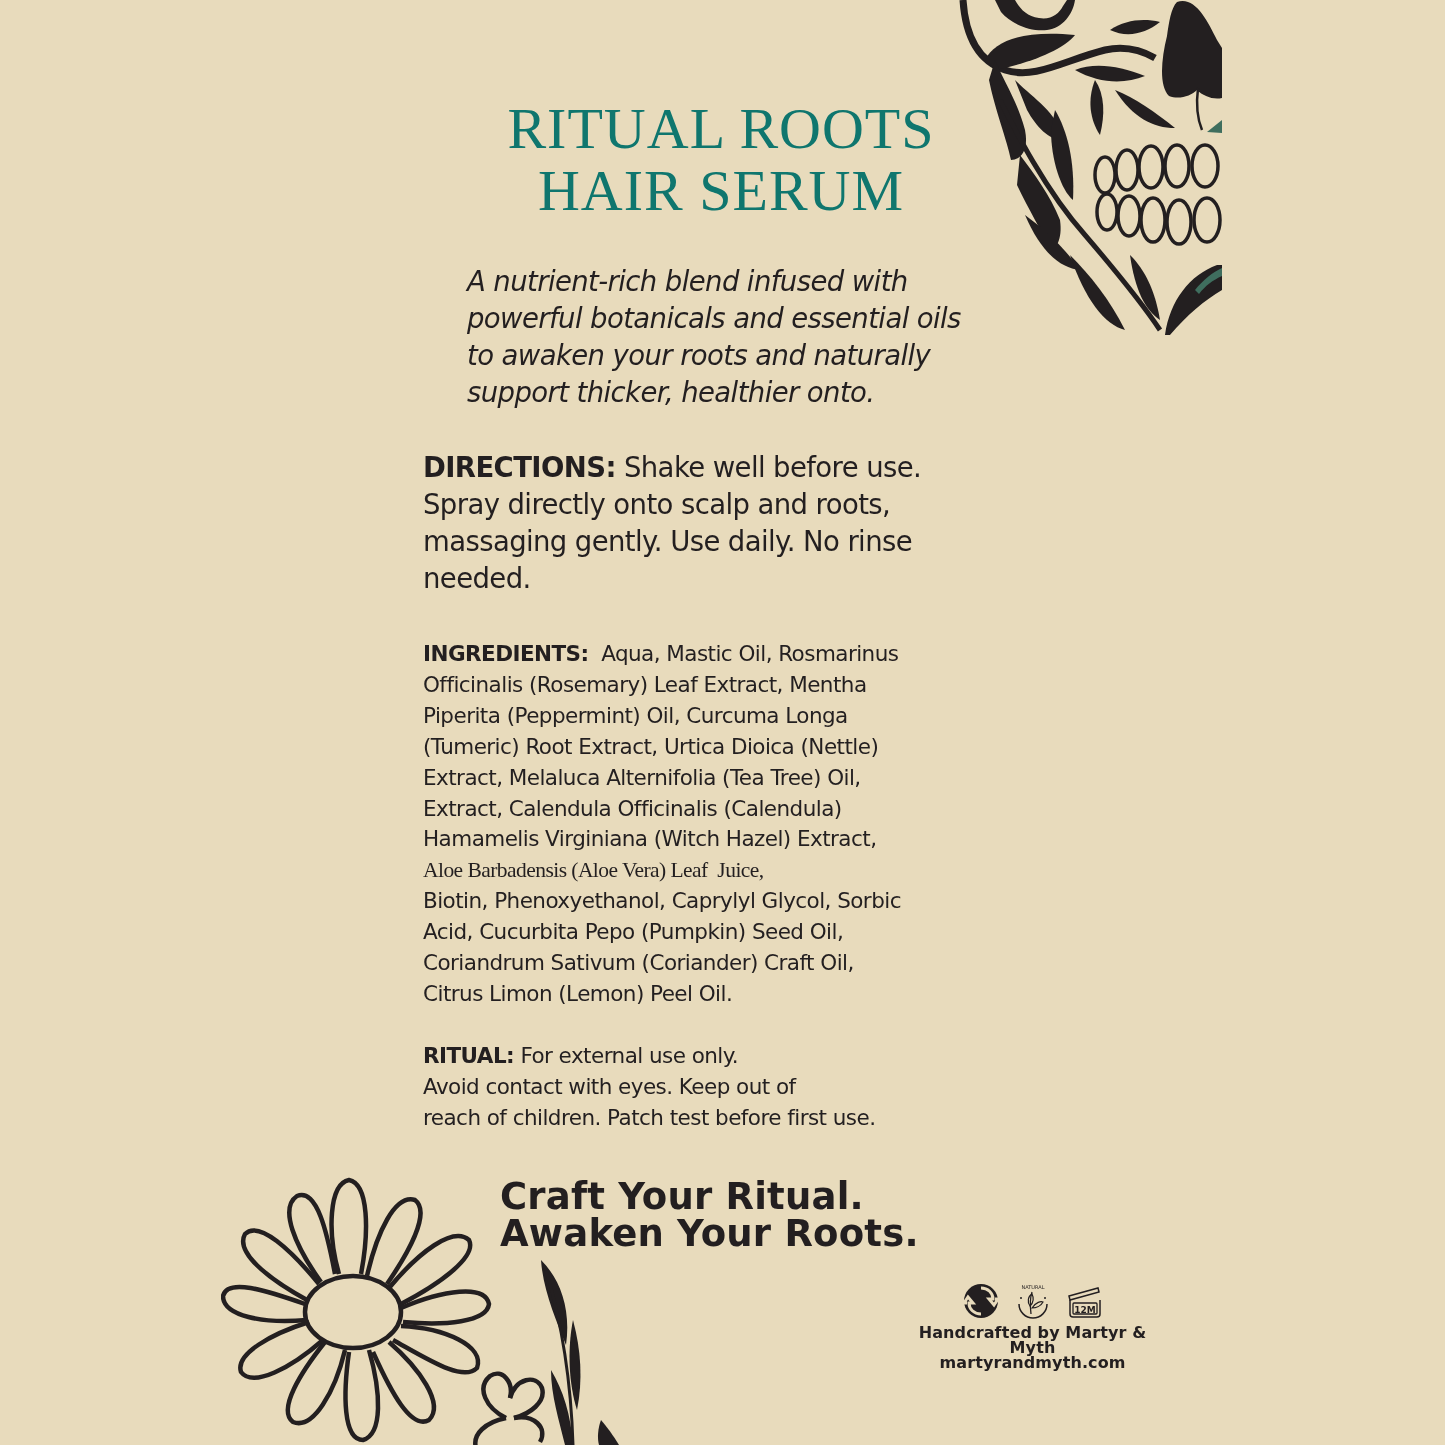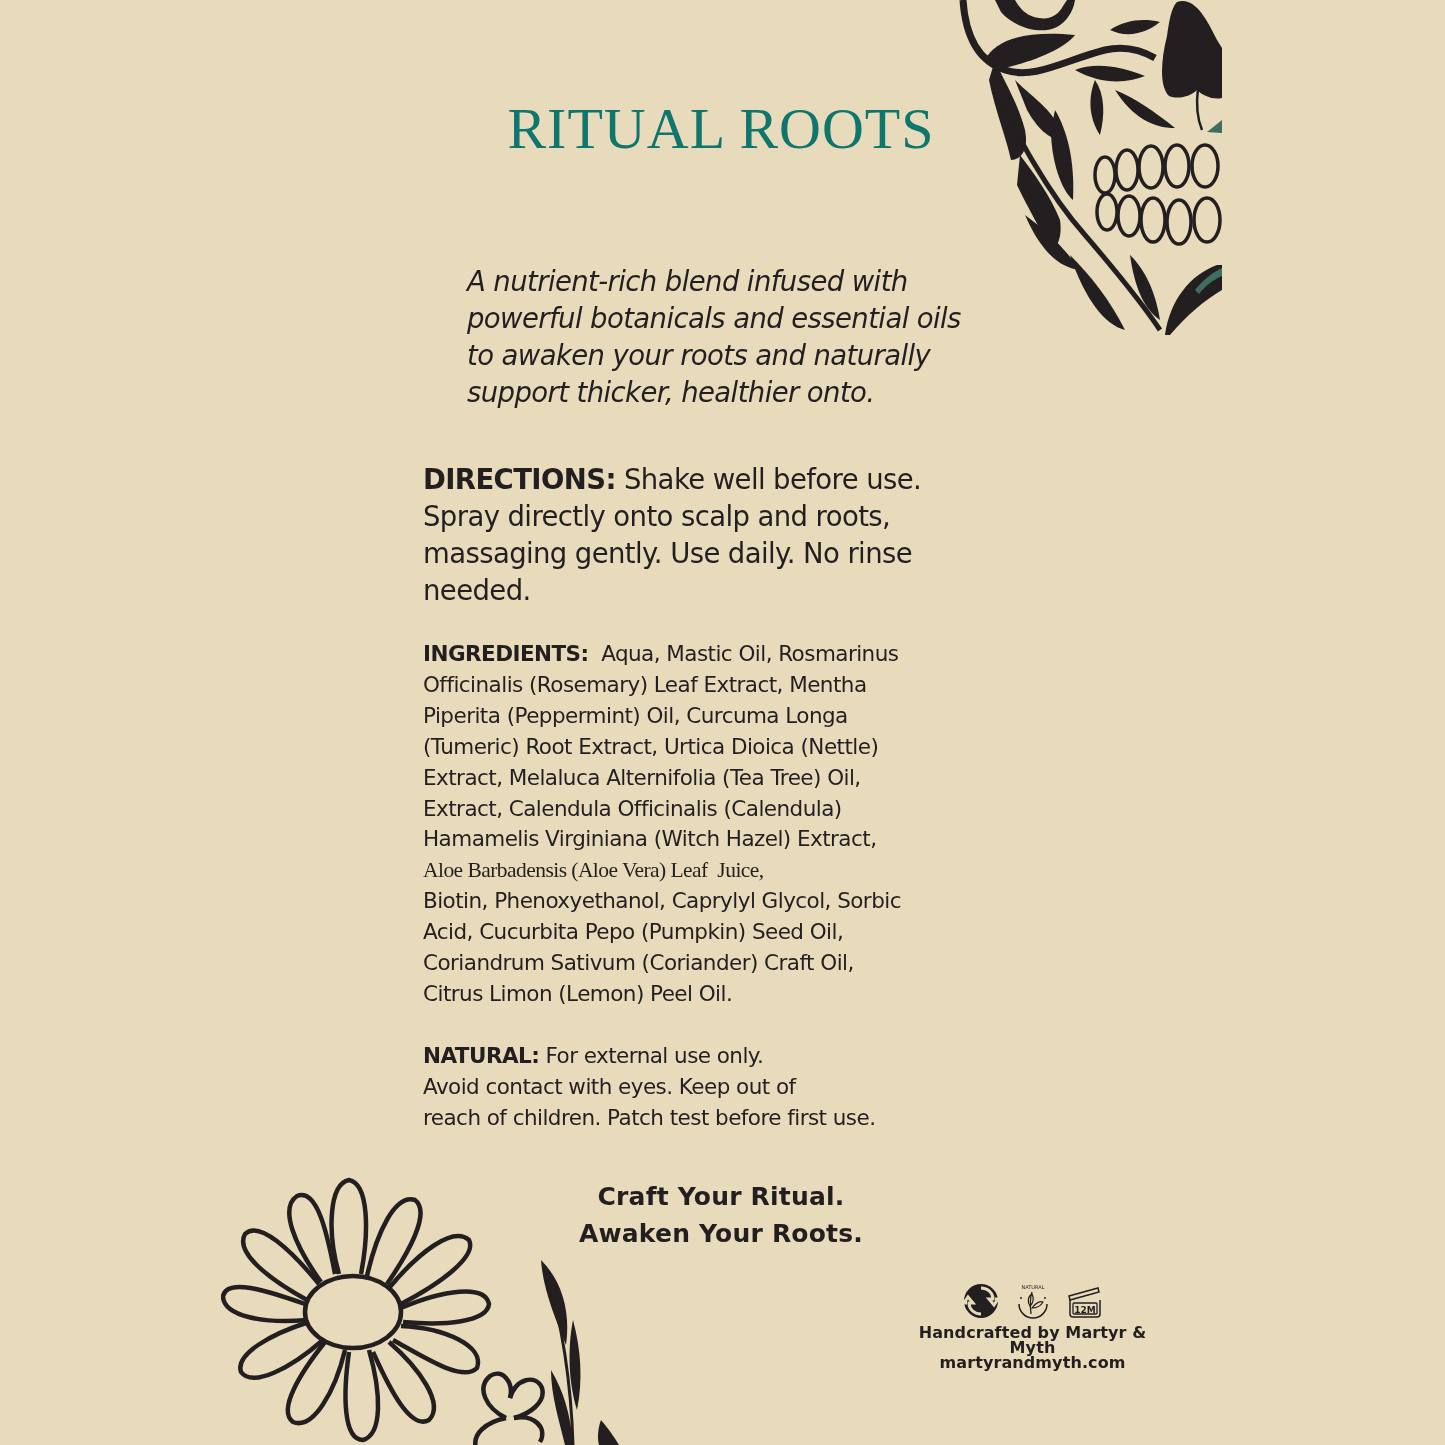--- a/index.html
+++ b/index.html
@@ -42,21 +42,20 @@
     }
     .tagline-intro div { white-space: nowrap; margin-left: 44px; }
     .directions {
       position: absolute;
       left: 423px;
       top: 449px;
       width: 620px;
       font-size: 27.5px;
       line-height: 37px;
       letter-spacing: -0.6px;
-      margin-top: 12px;
     }
     .directions div { white-space: nowrap; }
     .label { font-weight: bold; }
     .ingredients {
       position: absolute;
       left: 423px;
       top: 639px;
       width: 620px;
       font-size: 21.5px;
       line-height: 30.9px;
@@ -71,23 +70,22 @@
       font-size: 21.5px;
       line-height: 30.9px;
       letter-spacing: -0.55px;
     }
     .caution div { white-space: nowrap; }
     .slogan {
       position: absolute;
       left: 500px;
       top: 1178px;
       width: 442px;
-      text-align: center;
       font-weight: bold;
-      font-size: 25px;
+      font-size: 37px;
       line-height: 37px;
       letter-spacing: 0.2px;
     }
     .slogan div { white-space: nowrap; }
     .badges {
       position: absolute;
       left: 958px;
       top: 1280px;
       width: 150px;
       height: 42px;
@@ -167,20 +165,21 @@
       <ellipse cx="174" cy="216" rx="11" ry="20"></ellipse>
       <ellipse cx="198" cy="220" rx="12" ry="22"></ellipse>
       <ellipse cx="224" cy="222" rx="12" ry="22"></ellipse>
       <ellipse cx="252" cy="220" rx="13" ry="22"></ellipse>
     </g>
   </svg>
 </div>
 
 <div class="title">
   <div>RITUAL ROOTS</div>
+  <div>HAIR SERUM</div>
 </div>
 
 <div class="tagline-intro">
   <div>A nutrient-rich blend infused with</div>
   <div>powerful botanicals and essential oils</div>
   <div>to awaken your roots and naturally</div>
   <div>support thicker, healthier onto.</div>
 </div>
 
 <div class="directions">
@@ -199,21 +198,21 @@
   <div>Extract, Calendula Officinalis (Calendula)</div>
   <div>Hamamelis Virginiana (Witch Hazel) Extract,</div>
   <div style="white-space: pre; font-family: Liberation Serif, serif;">Aloe Barbadensis (Aloe Vera) Leaf  Juice,</div>
   <div>Biotin, Phenoxyethanol, Caprylyl Glycol, Sorbic</div>
   <div>Acid, Cucurbita Pepo (Pumpkin) Seed Oil,</div>
   <div>Coriandrum Sativum (Coriander) Craft Oil,</div>
   <div>Citrus Limon (Lemon) Peel Oil.</div>
 </div>
 
 <div class="caution">
-  <div><span class="label">NATURAL:</span><span> For external use only.</span></div>
+  <div><span class="label">RITUAL:</span><span> For external use only.</span></div>
   <div>Avoid contact with eyes. Keep out of</div>
   <div>reach of children. Patch test before first use.</div>
 </div>
 
 <div class="slogan">
   <div>Craft Your Ritual.</div>
   <div>Awaken Your Roots.</div>
 </div>
 
 <div class="art-flower">

